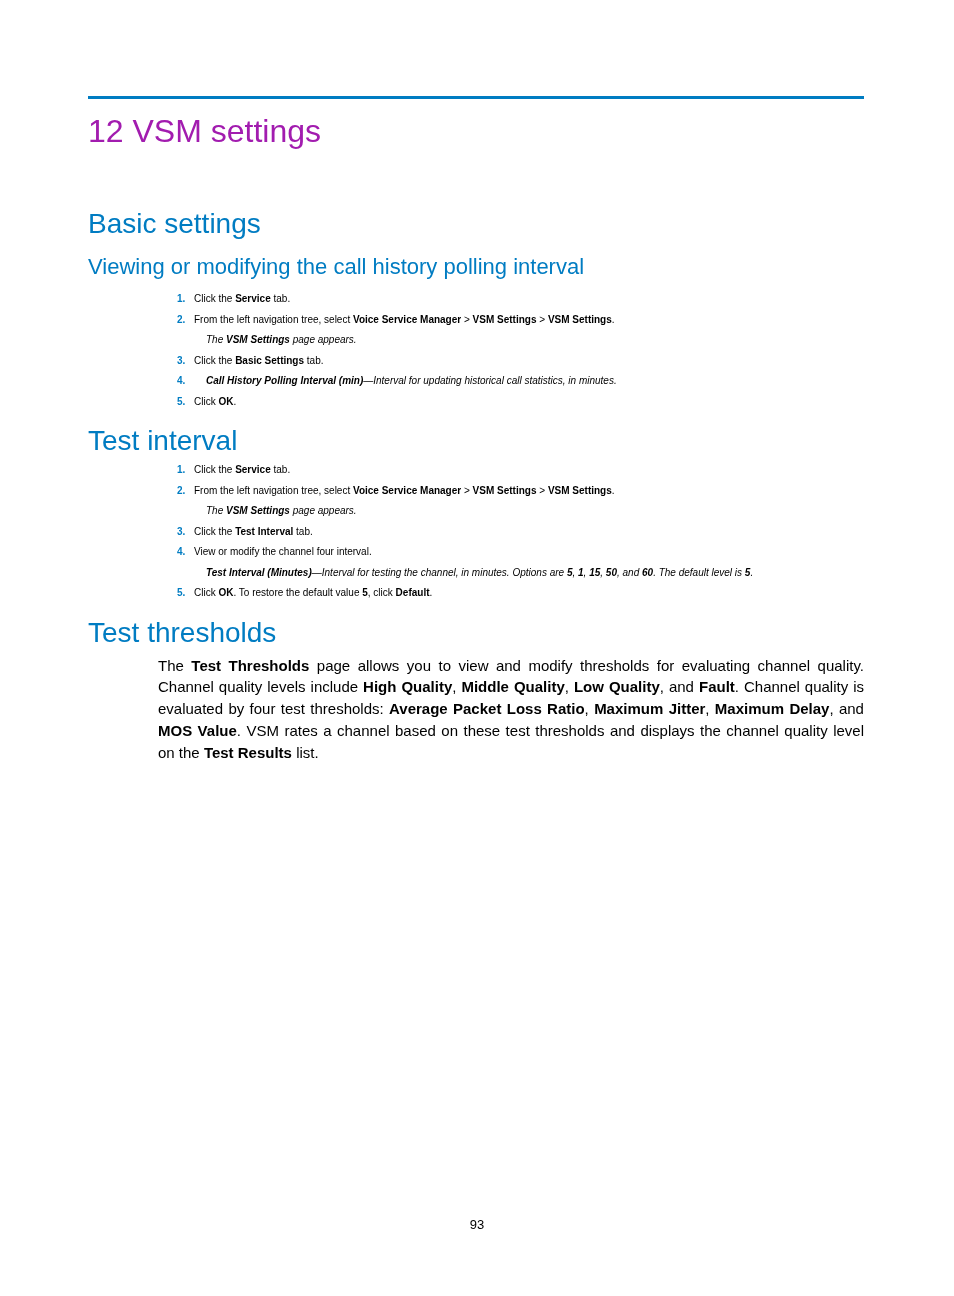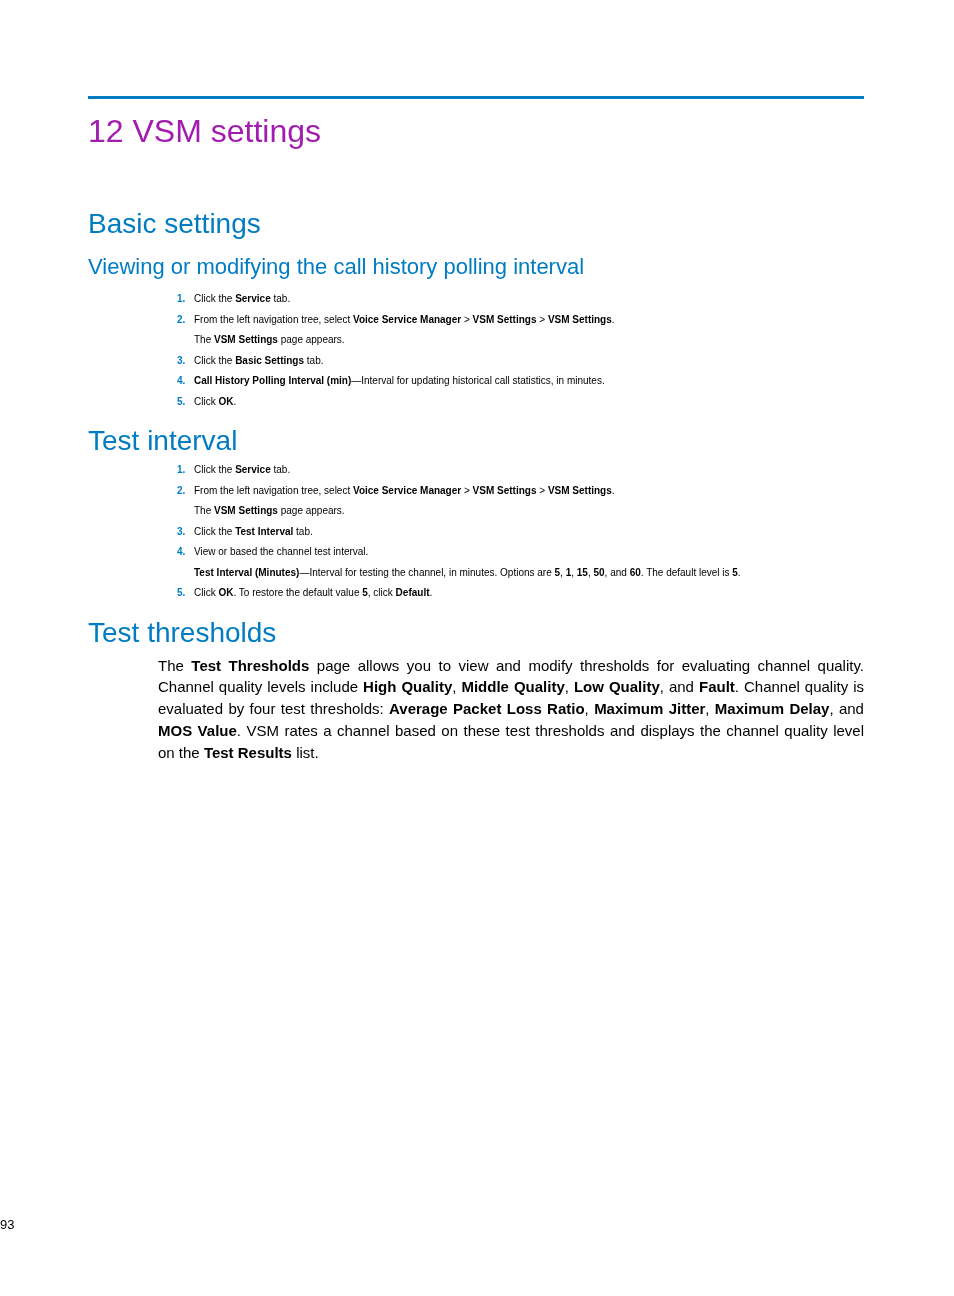--- a/index.html
+++ b/index.html
@@ -57,34 +57,35 @@
   }
   ol.steps > li {
     padding-left: 6px;
     margin: 6px 0 2px 0;
   }
   ol.steps > li::marker {
     font-weight: 700;
     color: #007cc2;
   }
   ol.steps p {
-    margin: 6px 0 2px 0;
+    margin: 6px 0 2px 12px;
+    font-style: italic;
   }
   .body-para {
     margin: 0 0 0 70px;
     font-size: 15px;
     line-height: 1.45;
     text-align: justify;
   }
   .page-number {
     position: absolute;
     bottom: 64px;
     width: 100%;
     left: 0;
-    text-align: left;
+    text-align: center;
     font-size: 13px;
   }
   b { font-weight: 700; }
 </style>
 </head>
 <body>
 
 <div class="page">
 
   <div class="top-rule"></div>
@@ -127,21 +128,21 @@
     <li>
       <span>From the left navigation tree, select </span><b>Voice Service Manager</b><span> &gt; </span><b>VSM Settings</b><span> &gt; </span><b>VSM Settings</b><span>.</span>
       <p>
         <span>The </span><b>VSM Settings</b><span> page appears.</span>
       </p>
     </li>
     <li>
       <span>Click the </span><b>Test Interval</b><span> tab.</span>
     </li>
     <li>
-      <span>View or based the channel test interval.</span>
+      <span>View or modify the channel four interval.</span>
       <p>
         <b>Test Interval (Minutes)</b><span>—Interval for testing the channel, in minutes. Options are </span><b>5</b><span>, </span><b>1</b><span>, </span><b>15</b><span>, </span><b>50</b><span>, and </span><b>60</b><span>. The default level is </span><b>5</b><span>.</span>
       </p>
     </li>
     <li>
       <span>Click </span><b>OK</b><span>. To restore the default value </span><b>5</b><span>, click </span><b>Default</b><span>.</span>
     </li>
   </ol>
 
   <h2 class="section">Test thresholds</h2>

